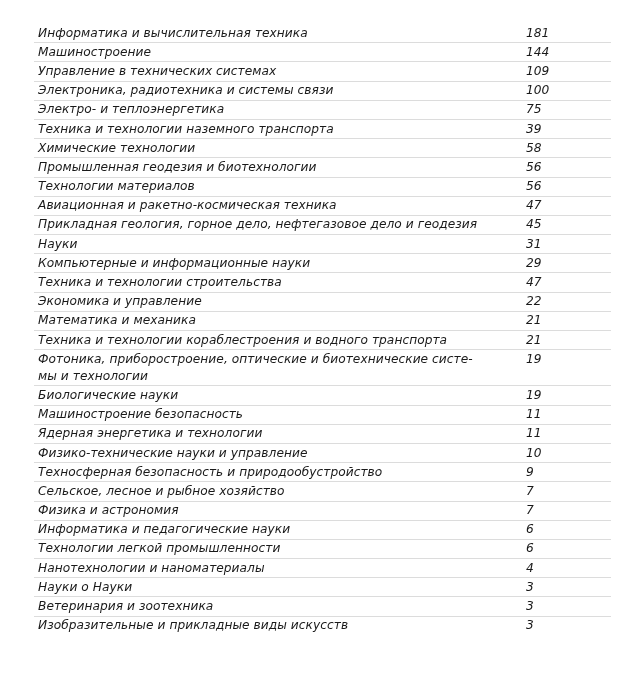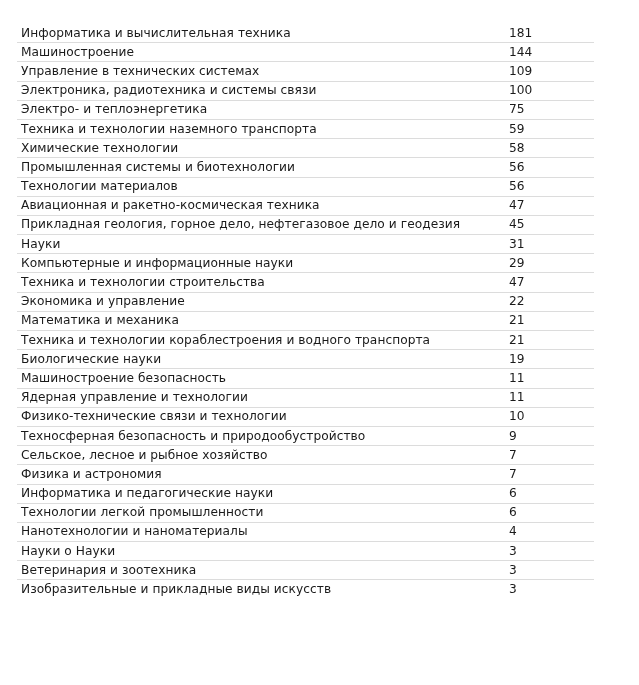--- a/index.html
+++ b/index.html
@@ -10,25 +10,26 @@
   body {
     width: 639px;
     height: 685px;
     position: relative;
     overflow: hidden;
     font-family: "DejaVu Sans", sans-serif;
     color: #1a1a1a;
   }
   .table {
     position: absolute;
-    left: 17px;
+    left: 34px;
     top: 24px;
     width: 572px;
     border-collapse: collapse;
     table-layout: fixed;
+    font-style: italic;
   }
   .table td {
     font-size: 12.2px;
     line-height: 17px;
     padding: 0.6px 0 0.6px 4px;
     vertical-align: top;
     letter-spacing: 0.05px;
   }
   .table tr {
     border-bottom: 1px solid #dcdcdc;
@@ -64,28 +65,28 @@
       <tr>
         <td class="name">Электроника, радиотехника и системы связи</td>
         <td class="count">100</td>
       </tr>
       <tr>
         <td class="name">Электро- и теплоэнергетика</td>
         <td class="count">75</td>
       </tr>
       <tr>
         <td class="name">Техника и технологии наземного транспорта</td>
-        <td class="count">59</td>
+        <td class="count">39</td>
       </tr>
       <tr>
         <td class="name">Химические технологии</td>
         <td class="count">58</td>
       </tr>
       <tr>
-        <td class="name">Промышленная системы и биотехнологии</td>
+        <td class="name">Промышленная геодезия и биотехнологии</td>
         <td class="count">56</td>
       </tr>
       <tr>
         <td class="name">Технологии материалов</td>
         <td class="count">56</td>
       </tr>
       <tr>
         <td class="name">Авиационная и ракетно-космическая техника</td>
         <td class="count">47</td>
       </tr>
@@ -111,33 +112,37 @@
       </tr>
       <tr>
         <td class="name">Математика и механика</td>
         <td class="count">21</td>
       </tr>
       <tr>
         <td class="name">Техника и технологии кораблестроения и водного транспорта</td>
         <td class="count">21</td>
       </tr>
       <tr>
+        <td class="name">Фотоника, приборостроение, оптические и биотехнические систе-<br>мы и технологии</td>
+        <td class="count">19</td>
+      </tr>
+      <tr>
         <td class="name">Биологические науки</td>
         <td class="count">19</td>
       </tr>
       <tr>
         <td class="name">Машиностроение безопасность</td>
         <td class="count">11</td>
       </tr>
       <tr>
-        <td class="name">Ядерная управление и технологии</td>
+        <td class="name">Ядерная энергетика и технологии</td>
         <td class="count">11</td>
       </tr>
       <tr>
-        <td class="name">Физико-технические связи и технологии</td>
+        <td class="name">Физико-технические науки и управление</td>
         <td class="count">10</td>
       </tr>
       <tr>
         <td class="name">Техносферная безопасность и природообустройство</td>
         <td class="count">9</td>
       </tr>
       <tr>
         <td class="name">Сельское, лесное и рыбное хозяйство</td>
         <td class="count">7</td>
       </tr>

